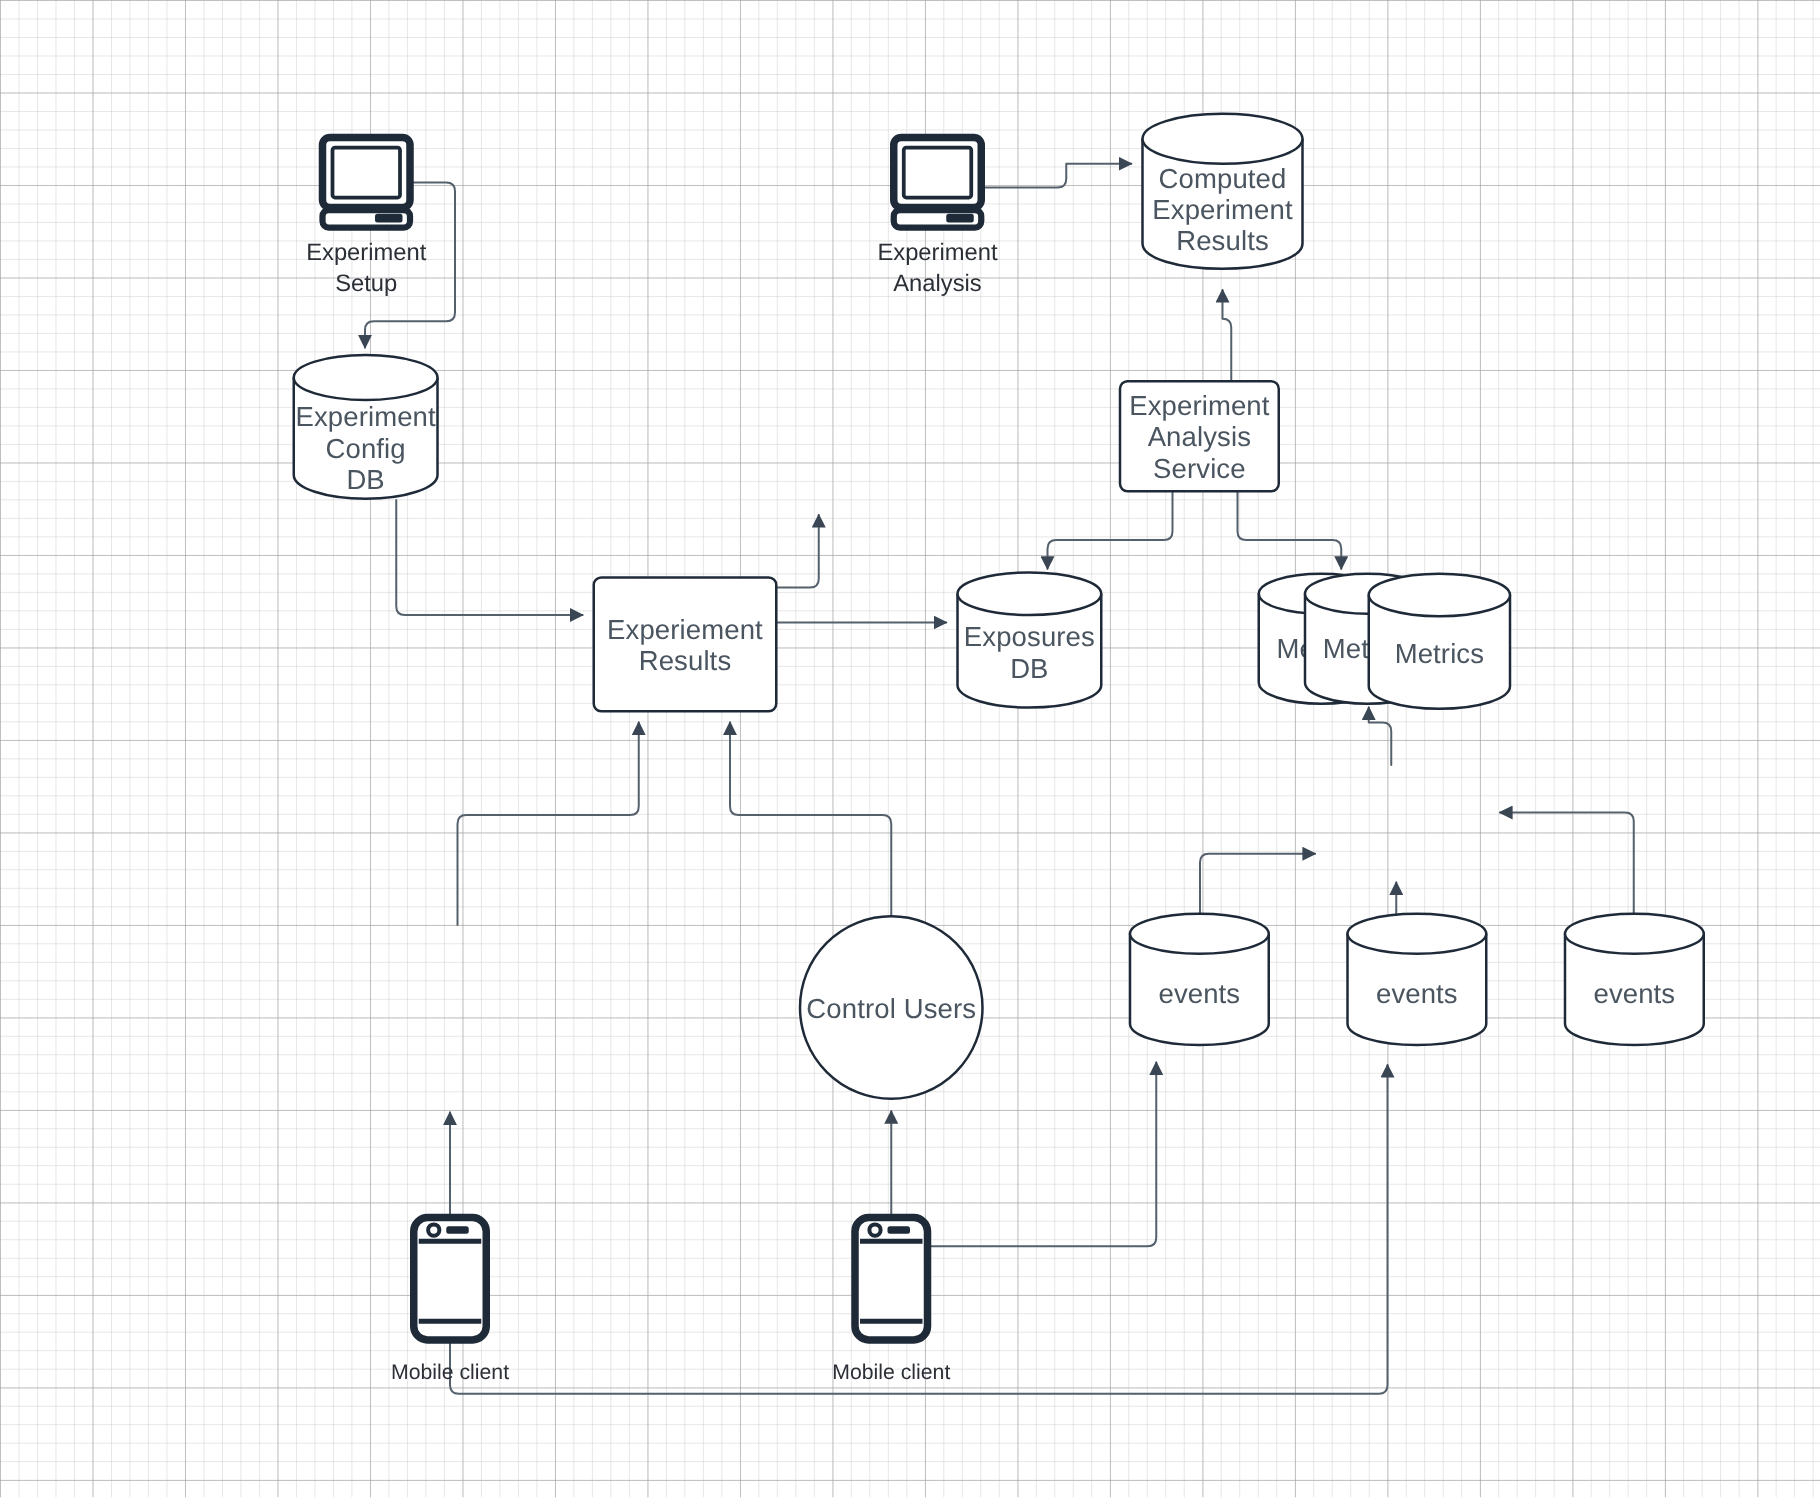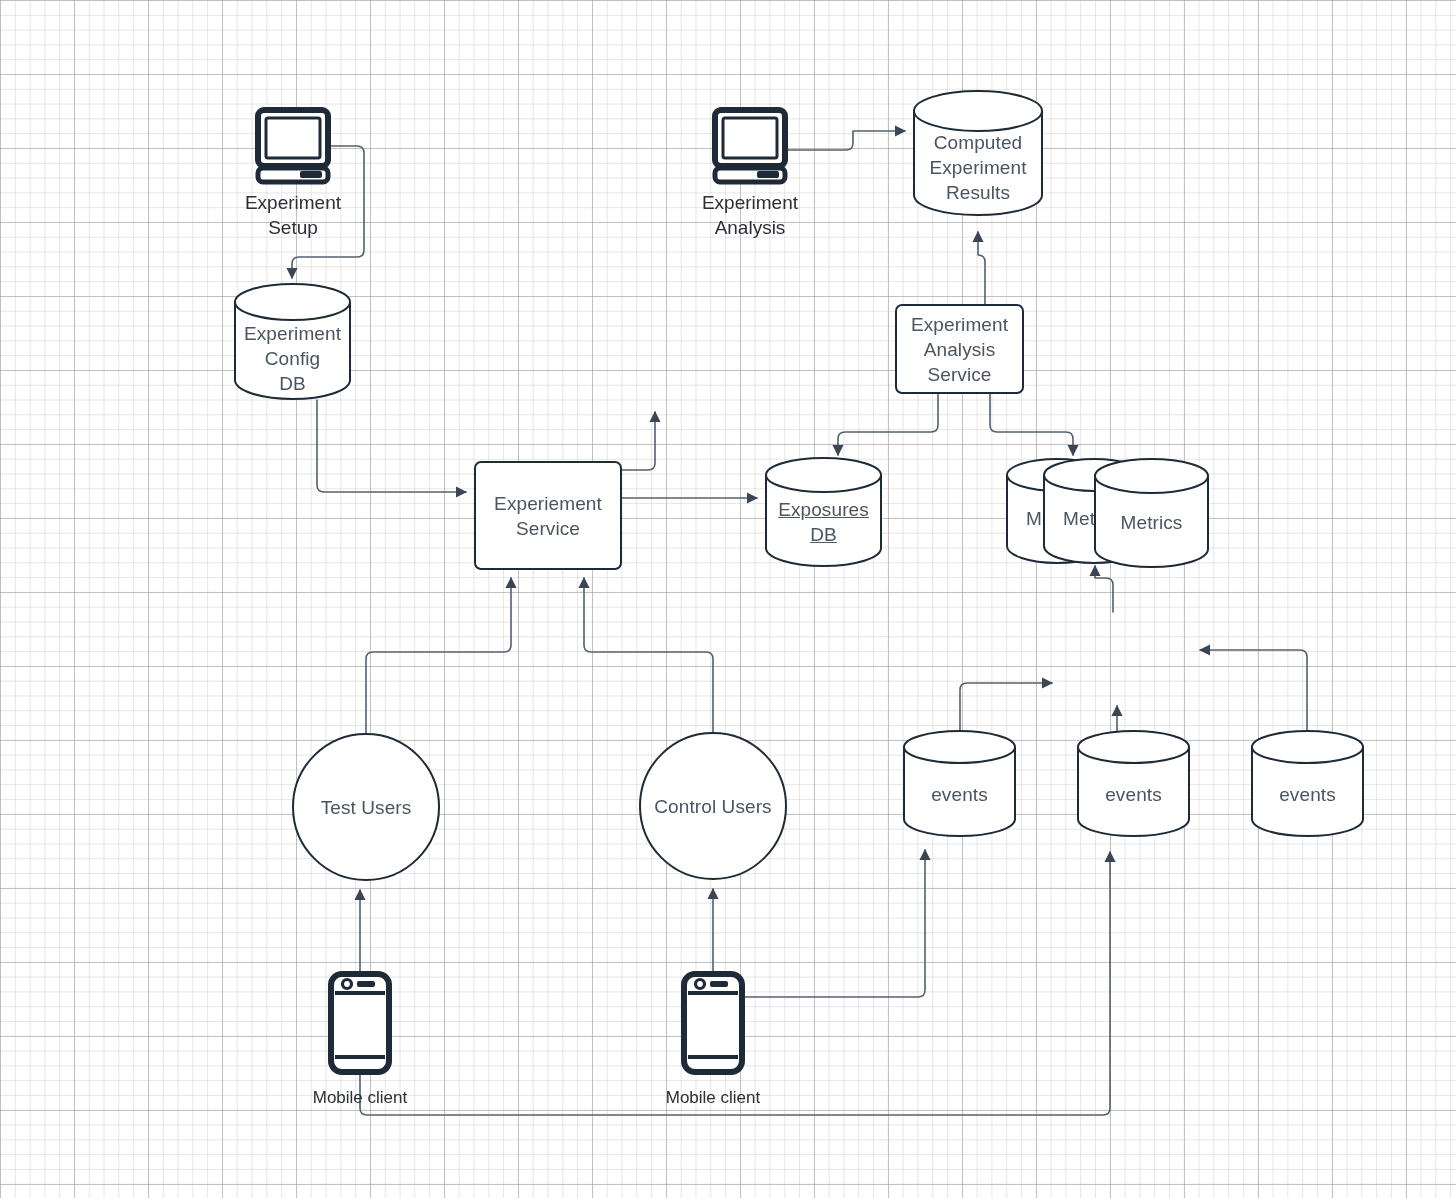--- a/index.html
+++ b/index.html
@@ -33,21 +33,21 @@
     width: 1456px;
     height: 1198px;
     pointer-events: none;
   }
   .node {
     position: absolute;
     box-sizing: border-box;
   }
   .node-label {
     color: #4a5560;
-    font-size: 19px;
+    font-size: 22px;
     line-height: 25px;
     text-align: center;
     white-space: pre-line;
     letter-spacing: 0.1px;
   }
   
   .proc {
     border: 2px solid #1f2a38;
     border-radius: 7px;
     background: #ffffff;
@@ -176,29 +176,29 @@
       <ellipse cx="58.5" cy="19" rx="57.5" ry="18" fill="#ffffff" stroke="#1f2a38" stroke-width="2"></ellipse>
     </svg>
     <div class="node-label" style="top:38px;">Experiment
 Config
 DB</div>
   </div>
 
 
   <div class="node proc" style="left:474px; top:461px; width:148px; height:109px;">
     <div class="node-label">Experiement
-Service</div>
+Results</div>
   </div>
 
   <div class="node cyl" style="left:765px; top:457px; width:117px; height:110px;">
     <svg width="117" height="110" viewBox="0 0 117 110">
       <path d="M 1 18 L 1 91 C 1 101 26.7 109 58.5 109 C 90.3 109 116 101 116 91 L 116 18" fill="#ffffff" stroke="#1f2a38" stroke-width="2"></path>
       <ellipse cx="58.5" cy="18" rx="57.5" ry="17" fill="#ffffff" stroke="#1f2a38" stroke-width="2"></ellipse>
     </svg>
-    <div class="node-label" style="top:40px;text-decoration:underline;">Exposures
+    <div class="node-label" style="top:40px;">Exposures
 DB</div>
   </div>
 
   <div class="node proc" style="left:895px; top:304px; width:129px; height:90px;">
     <div class="node-label">Experiment
 Analysis
 Service</div>
   </div>
 
   <div class="node cyl" style="left:1006px; top:458px; width:102px; height:106px;">
@@ -218,23 +218,20 @@
   </div>
 
   <div class="node cyl" style="left:1094px; top:458px; width:115px; height:110px;">
     <svg width="115" height="110" viewBox="0 0 115 110">
       <path d="M 1 18 L 1 91 C 1 101 26.3 109 57.5 109 C 88.7 109 114 101 114 91 L 114 18" fill="#ffffff" stroke="#1f2a38" stroke-width="2"></path>
       <ellipse cx="57.5" cy="18" rx="56.5" ry="17" fill="#ffffff" stroke="#1f2a38" stroke-width="2"></ellipse>
     </svg>
     <div class="node-label" style="top:52px;">Metrics</div>
   </div>
 
-  <div class="node circ" style="left:292px; top:733px; width:148px; height:148px;">
-    <div class="node-label">Test Users</div>
-  </div>
 
   <div class="node circ" style="left:639px; top:732px; width:148px; height:148px;">
     <div class="node-label">Control Users</div>
   </div>
 
 
   <div class="node cyl" style="left:903px; top:730px; width:113px; height:107px;">
     <svg width="113" height="107" viewBox="0 0 113 107">
       <path d="M 1 17 L 1 89 C 1 98.6 25.8 106 56.5 106 C 87.2 106 112 98.6 112 89 L 112 17" fill="#ffffff" stroke="#1f2a38" stroke-width="2"></path>
       <ellipse cx="56.5" cy="17" rx="55.5" ry="16" fill="#ffffff" stroke="#1f2a38" stroke-width="2"></ellipse>

